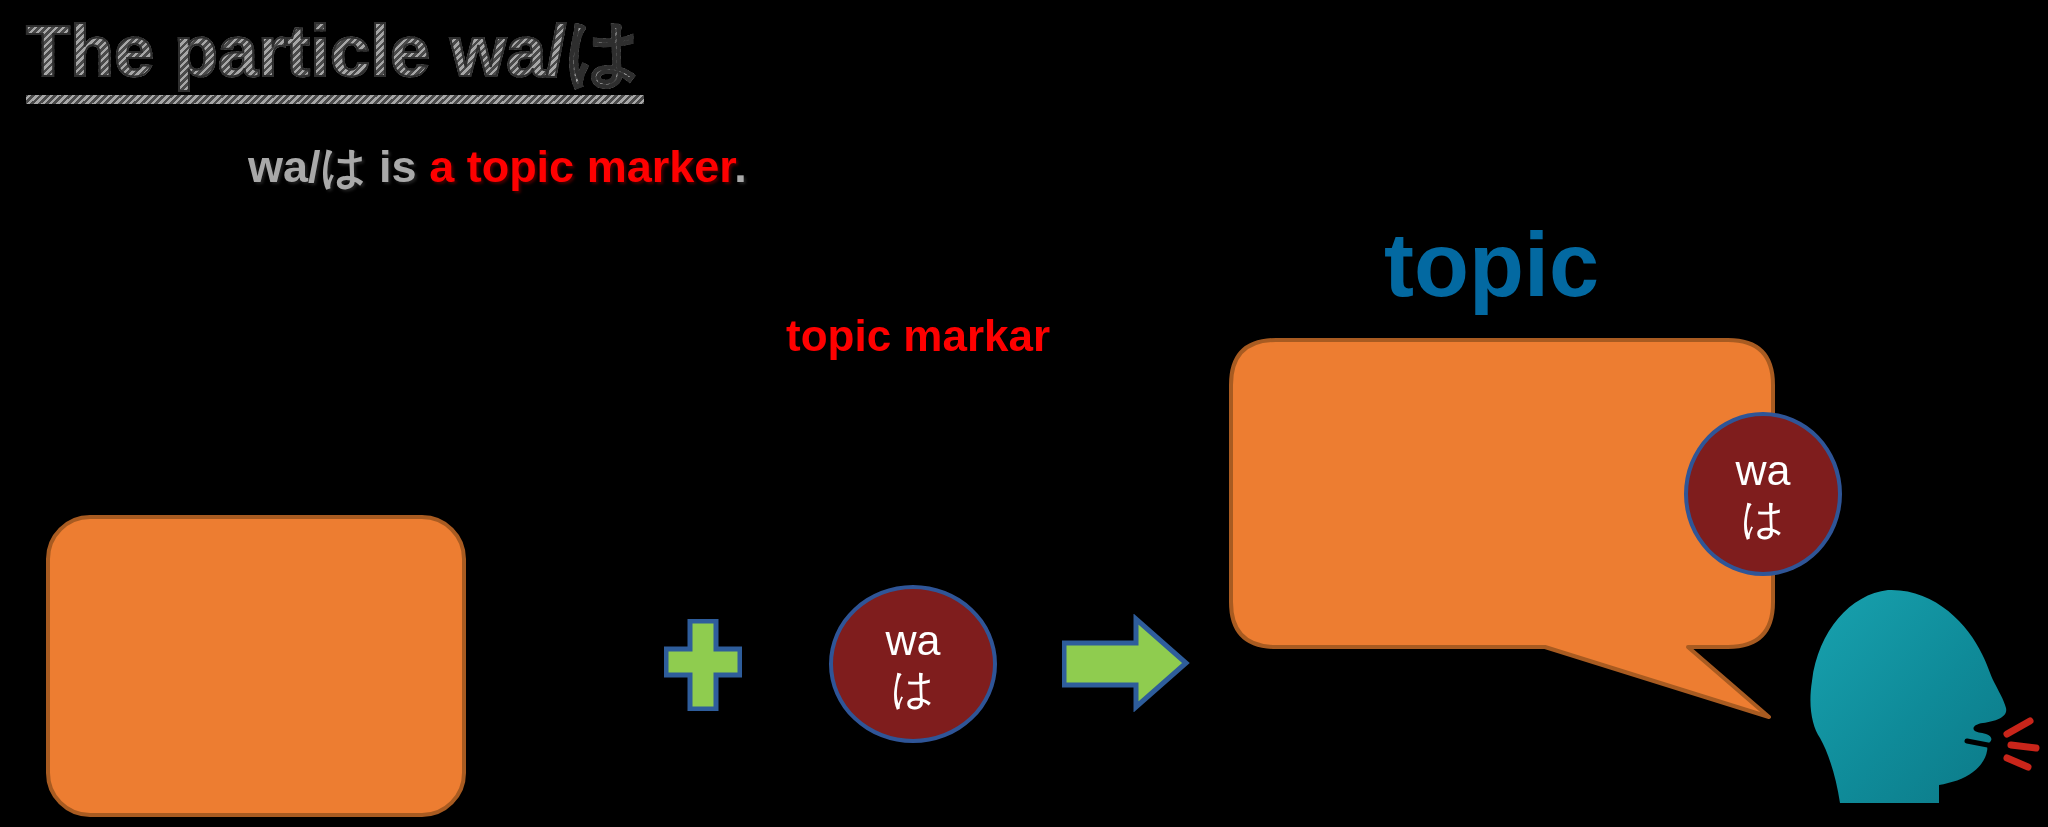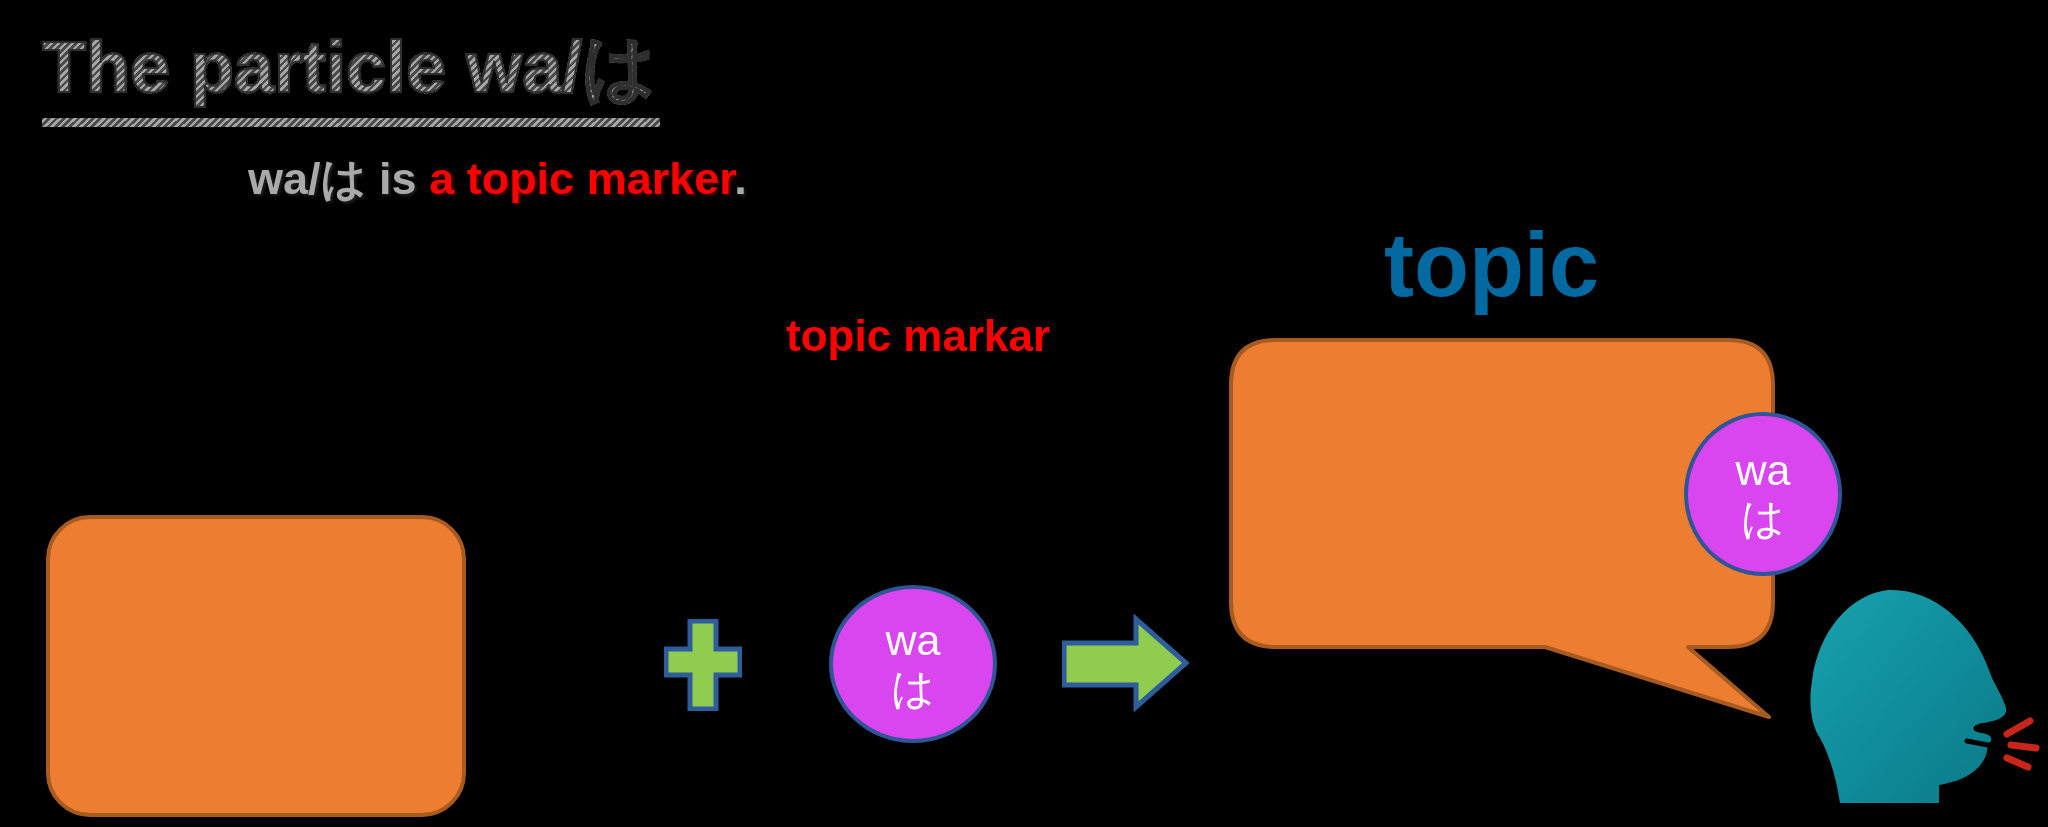--- a/index.html
+++ b/index.html
@@ -5,34 +5,34 @@
   html,body{margin:0;padding:0;background:#000;}
   .canvas{
     position:relative;
     width:2048px;height:827px;
     background:#000;
     overflow:hidden;
     font-family:"Liberation Sans", sans-serif;
   }
   
   .title{
-    position:absolute;left:26px;top:14px;margin:16px;
+    position:absolute;left:26px;top:14px;margin:0;
     display:inline-block;
     font:700 72px/1.05 "Liberation Sans", sans-serif;
     background:repeating-linear-gradient(135deg,#a6a6a6 0 2.4px,#4a4a4a 2.4px 5px);
     -webkit-background-clip:text;background-clip:text;
     color:transparent;
     -webkit-text-stroke:2px #2e2e2e;
-    padding:0 4px 12px 0;
+    padding:0 4px 5px 0;
     border-bottom:9px solid #808080;
     border-image:repeating-linear-gradient(135deg,#a6a6a6 0 2.4px,#4a4a4a 2.4px 5px) 9;
   }
   
   .subtitle{
-    position:absolute;left:248px;top:152px;
+    position:absolute;left:248px;top:140px;
     font:700 45px/1.2 "Liberation Sans", sans-serif;
     white-space:pre;
   }
   .sub-gray{color:#a9a9a9;text-shadow:2px 2px 3px rgba(35,35,35,.9);}
   .sub-red{color:#ff0000;text-shadow:2px 2px 3px rgba(80,0,0,.85);}
   
   .topic-markar{
     position:absolute;left:786px;top:311px;
     font:700 44px/1.15 "Liberation Sans", sans-serif;color:#ff0000;
   }
@@ -41,21 +41,21 @@
     font:700 90px/1.1 "Liberation Sans", sans-serif;color:#0369a1;
   }
   
   .orange-rect{
     position:absolute;left:46px;top:515px;width:412px;height:294px;
     background:#ED7D31;border:4px solid #A85B21;border-radius:44px;
   }
   
   .wa-circle{
     position:absolute;
-    background:#d946ef;border:4px solid #2F5597;border-radius:50%;
+    background:#7f1d1d;border:4px solid #2F5597;border-radius:50%;
     display:flex;flex-direction:column;align-items:center;justify-content:center;
     color:#fff;font:400 43px/1.12 "Liberation Sans", sans-serif;
     text-align:center;
   }
   .c1{left:829px;top:585px;width:160px;height:150px;}
   .c2{left:1684px;top:412px;width:150px;height:156px;}
   
   .shape{position:absolute;}
   .plus-svg{left:664px;top:619px;}
   .arrow-svg{left:1062px;top:614px;}

